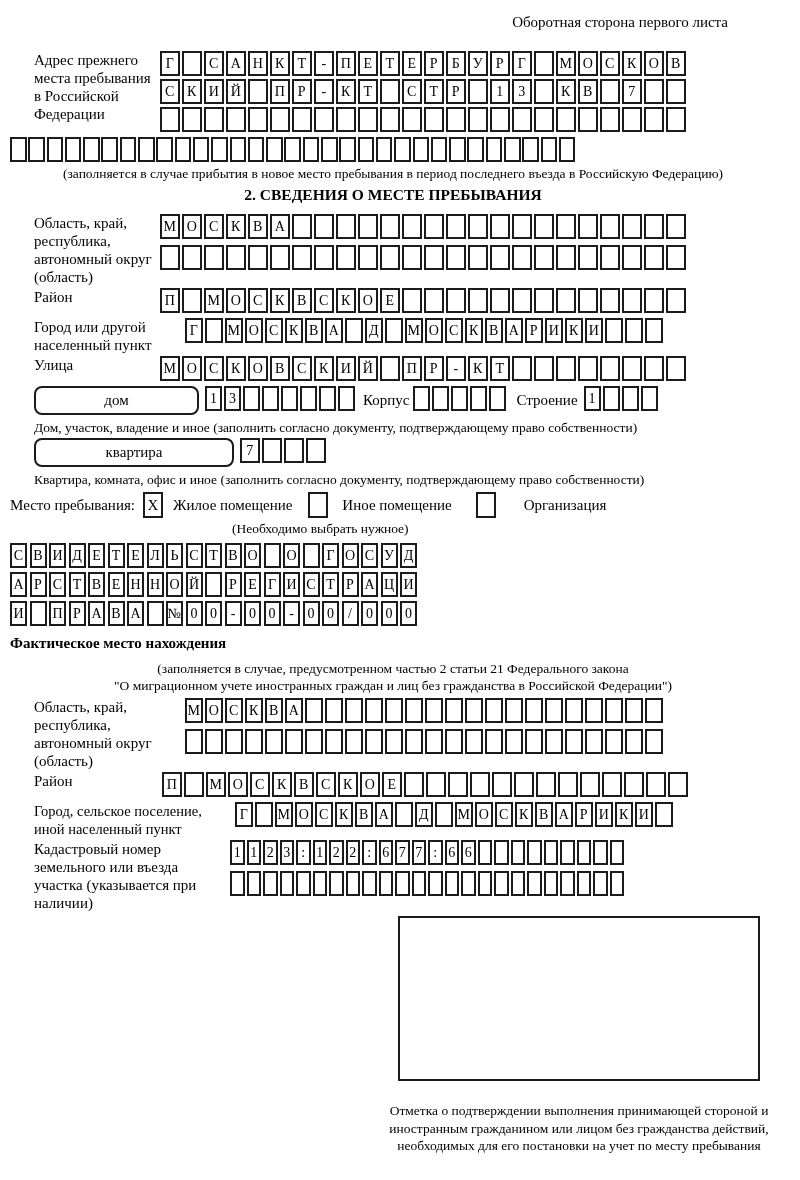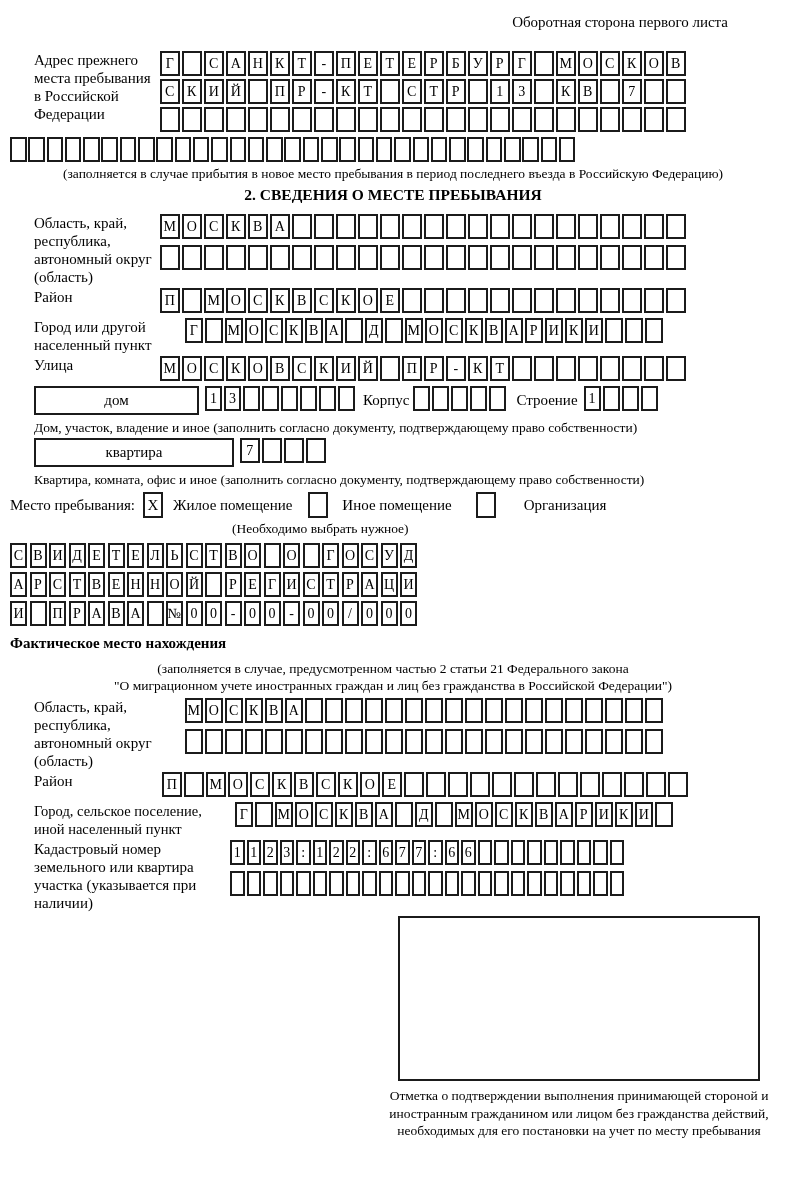--- a/index.html
+++ b/index.html
@@ -33,21 +33,21 @@
     font-size: 14px; background: #fff;
   }
   .sm  .cell { width: 17.5px; }
   .row31 .cell { width: 16.5px; margin-right: 1.8px; }
   .row21 .cell { width: 17px; }
   .cad   .cell { width: 14.5px; margin-right: 2px; }
   .house .cell { width: 17px; margin-right: 2px; }
 
   .caption { font-size: 13.5px; line-height: 17px; }
   .center { text-align: center; }
-  .ml24 { margin-left: 24px; }
+  .ml24 { margin-left: 24px; border-radius: 8px; }
 
   .sec-title { font-weight: bold; font-size: 15.5px; text-align: center; margin: 2px 0 10px 0; }
   .sub-title { font-weight: bold; font-size: 15px; text-align: left; margin: 6px 0 8px 0; }
 
   .labelbox {
     border: 2px solid #1b1b1b; height: 29px; flex: none;
     display: flex; align-items: center; justify-content: center;
     font-size: 15px; background: #fff;
   }
   .inline-label { font-size: 15px; line-height: 29px; flex: none; }
@@ -62,21 +62,21 @@
   .mb2 { margin-bottom: 2px; } .mb4 { margin-bottom: 4px; } .mb6 { margin-bottom: 6px; }
   .mt2 { margin-top: 2px; }
 
   .stamp-box {
     width: 362px; height: 165px;
     border: 2.5px solid #1b1b1b;
     margin-left: 388px; margin-top: 4px;
     background: #fff;
   }
   .stamp-caption {
-    width: 390px; margin-left: 374px; margin-top: 6px;
+    width: 390px; margin-left: 374px; margin-top: 21px;
     text-align: center; font-size: 13.5px; line-height: 17.5px;
   }
 </style>
 </head>
 <body>
 
 <div class="page">
 
   <div class="header-note">Оборотная сторона первого листа</div>
 
@@ -588,21 +588,21 @@
         <div class="cell">А</div>
         <div class="cell">Р</div>
         <div class="cell">И</div>
         <div class="cell">К</div>
         <div class="cell">И</div>
         <div class="cell"></div>
       </div>
   </div>
 
   <div class="frow mb2">
-    <div class="flabel w220">Кадастровый номер земельного или квартира участка (указывается при наличии)</div>
+    <div class="flabel w220">Кадастровый номер земельного или въезда участка (указывается при наличии)</div>
     <div class="cellcol">
       <div class="cellrow mb6 cad">
           <div class="cell">1</div>
           <div class="cell">1</div>
           <div class="cell">2</div>
           <div class="cell">3</div>
           <div class="cell">:</div>
           <div class="cell">1</div>
           <div class="cell">2</div>
           <div class="cell">2</div>

